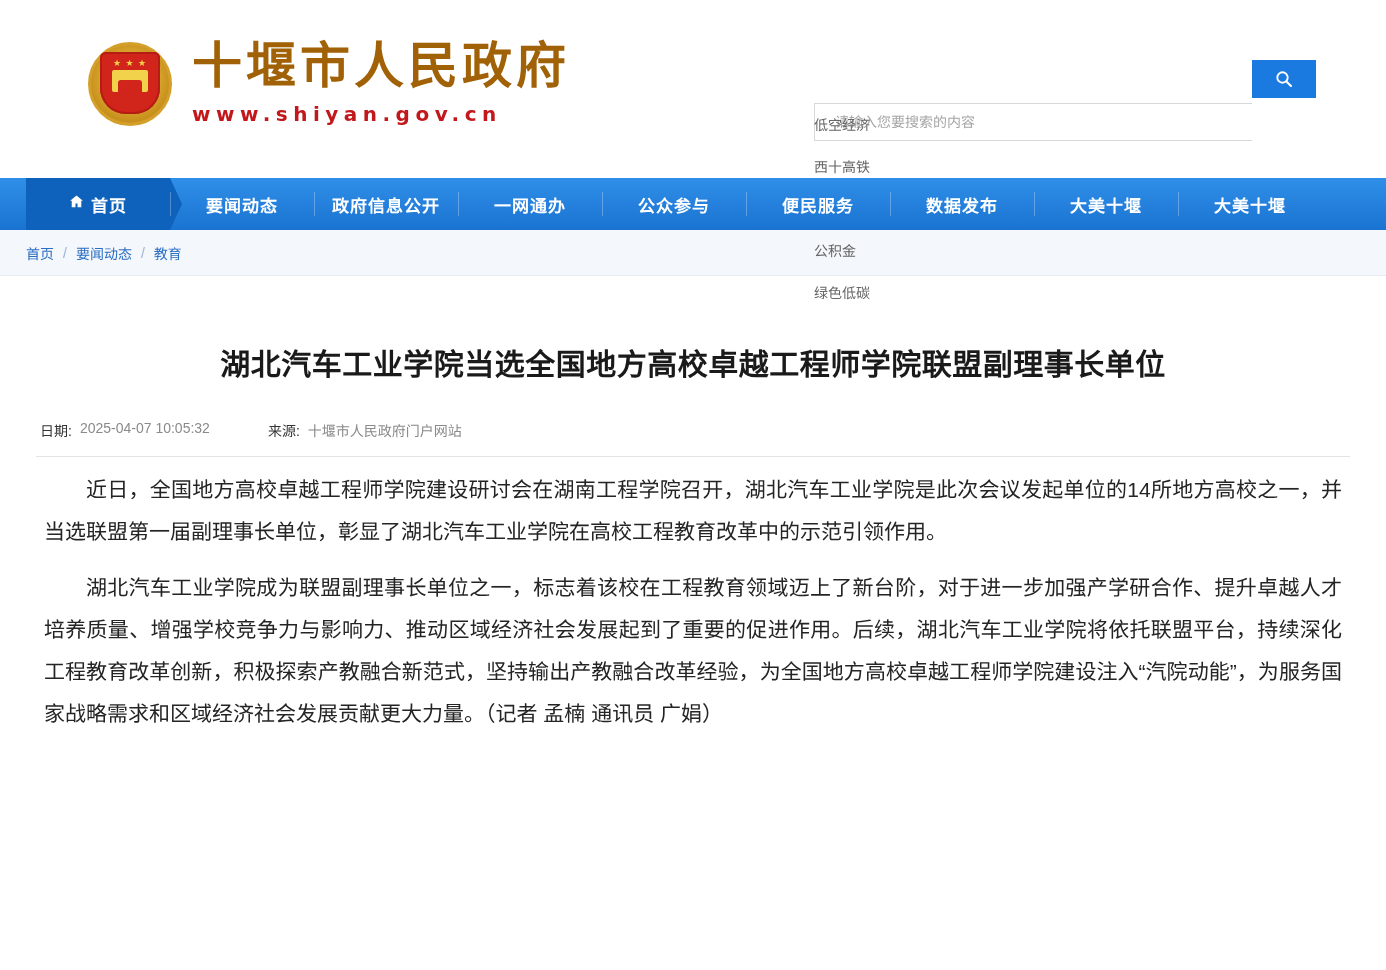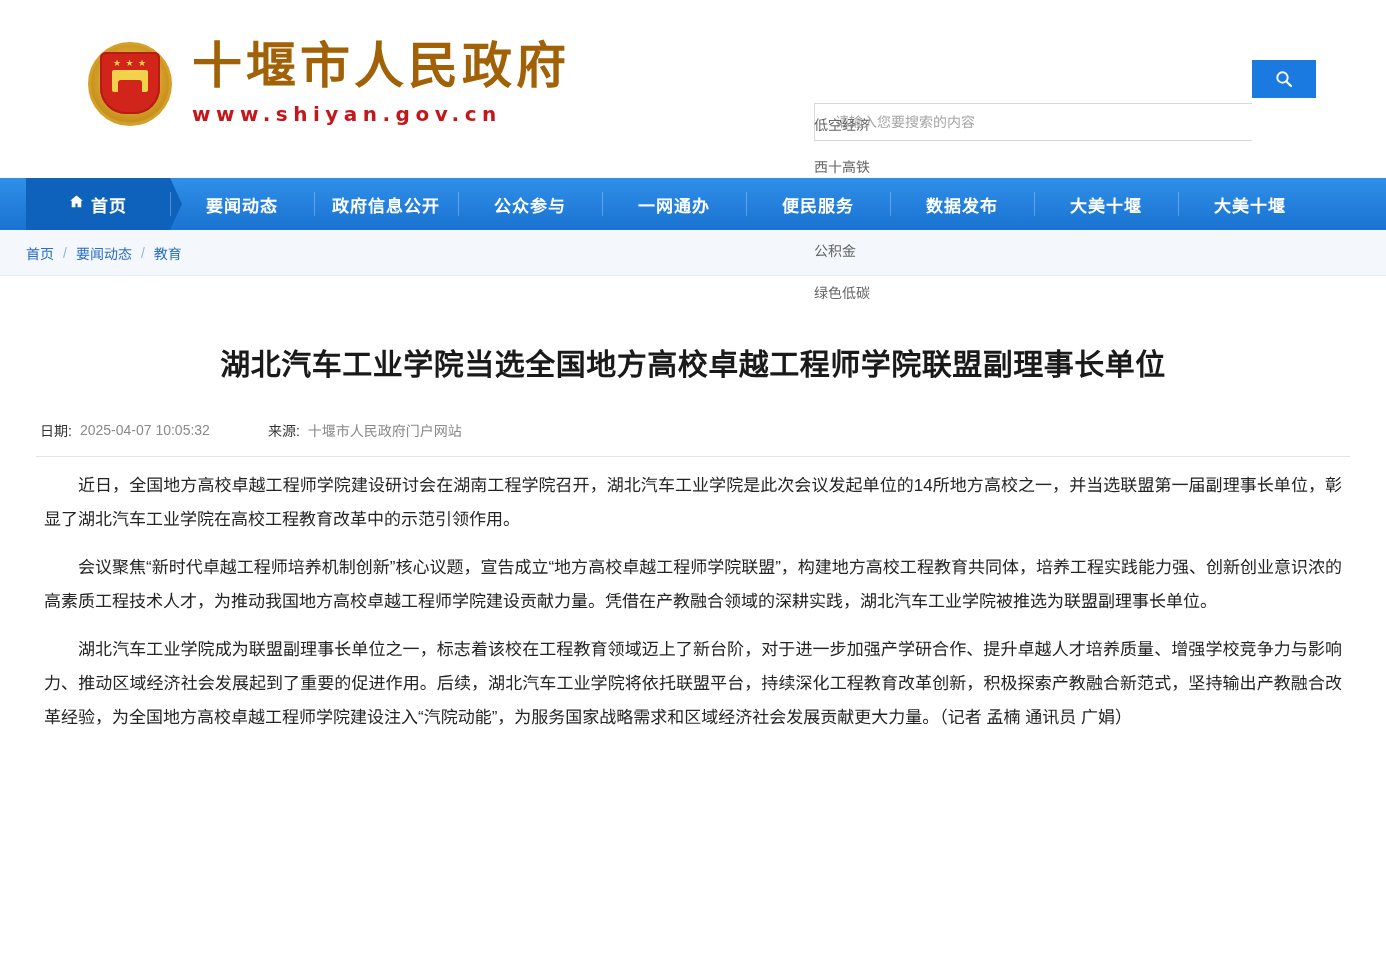--- a/index.html
+++ b/index.html
@@ -207,40 +207,40 @@
     font-size: 30px;
     font-weight: bold;
     color: #1a1a1a;
     line-height: 1.4;
     margin: 68px 60px 0 60px;
     letter-spacing: 0.5px;
   }
   .meta {
     margin-top: 34px;
     display: flex;
-    align-items: center;
+    align-items: flex-start;
     padding-left: 14px;
     font-size: 14px;
     color: #7a7a7a;
     padding-bottom: 16px;
   }
   .meta .label { color: #333; margin-right: 8px; }
   .meta .value { color: #8a8a8a; }
   .meta .gap { width: 58px; }
   .divider {
     height: 1px;
     background: #e4e4e4;
     margin: 0 10px;
   }
   .body {
     padding: 12px 18px 0 18px;
   }
   .body p {
     margin: 0 0 14px 0;
-    font-size: 17px;
+    font-size: 21px;
     line-height: 2.0;
     color: #242424;
     text-align: justify;
     text-indent: 2em;
     font-family: "Liberation Sans", "DejaVu Sans", sans-serif;
   }
 </style>
 </head>
 <body>
 
@@ -290,24 +290,24 @@
     </span>
     <span>首页</span>
   </div>
   <div class="nav-item">
     <span>要闻动态</span>
   </div>
   <div class="nav-item">
     <span>政府信息公开</span>
   </div>
   <div class="nav-item">
+    <span>一网通办</span>
+  </div>
+  <div class="nav-item">
     <span>公众参与</span>
-  </div>
-  <div class="nav-item">
-    <span>一网通办</span>
   </div>
   <div class="nav-item">
     <span>便民服务</span>
   </div>
   <div class="nav-item">
     <span>数据发布</span>
   </div>
   <div class="nav-item">
     <span>大美十堰</span>
   </div>
@@ -332,16 +332,15 @@
     <span class="value">2025-04-07 10:05:32</span>
     <span class="gap"></span>
     <span class="label">来源:</span>
     <span class="value">十堰市人民政府门户网站</span>
   </div>
 
   <div class="divider"></div>
 
   <div class="body">
     <p>近日，全国地方高校卓越工程师学院建设研讨会在湖南工程学院召开，湖北汽车工业学院是此次会议发起单位的14所地方高校之一，并当选联盟第一届副理事长单位，彰显了湖北汽车工业学院在高校工程教育改革中的示范引领作用。</p>
-    <p>会议聚焦“新时代卓越工程师培养机制创新”核心议题，宣告成立“地方高校卓越工程师学院联盟”，构建地方高校工程教育共同体，培养工程实践能力强、创新创业意识浓的高素质工程技术人才，为推动我国地方高校卓越工程师学院建设贡献力量。凭借在产教融合领域的深耕实践，湖北汽车工业学院被推选为联盟副理事长单位。</p>
     <p>湖北汽车工业学院成为联盟副理事长单位之一，标志着该校在工程教育领域迈上了新台阶，对于进一步加强产学研合作、提升卓越人才培养质量、增强学校竞争力与影响力、推动区域经济社会发展起到了重要的促进作用。后续，湖北汽车工业学院将依托联盟平台，持续深化工程教育改革创新，积极探索产教融合新范式，坚持输出产教融合改革经验，为全国地方高校卓越工程师学院建设注入“汽院动能”，为服务国家战略需求和区域经济社会发展贡献更大力量。（记者 孟楠 通讯员 广娟）</p>
   </div>
 </div>
 
 </body></html>

